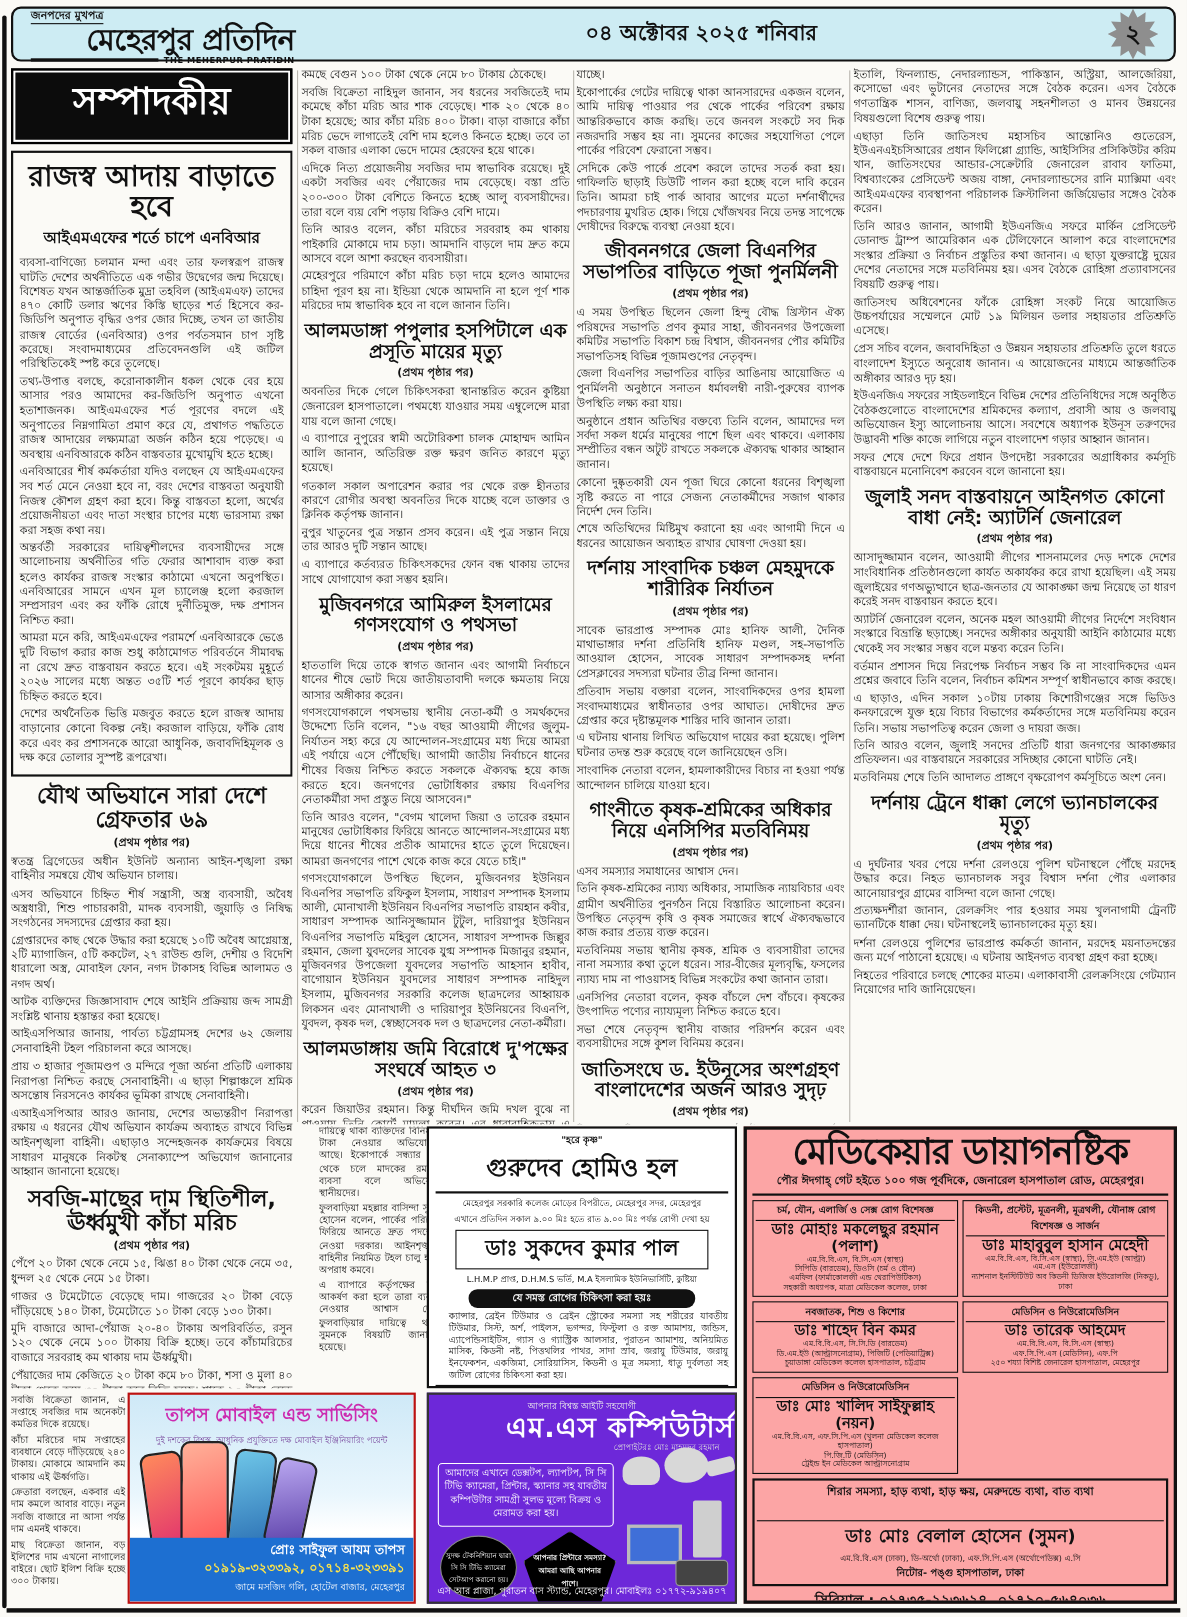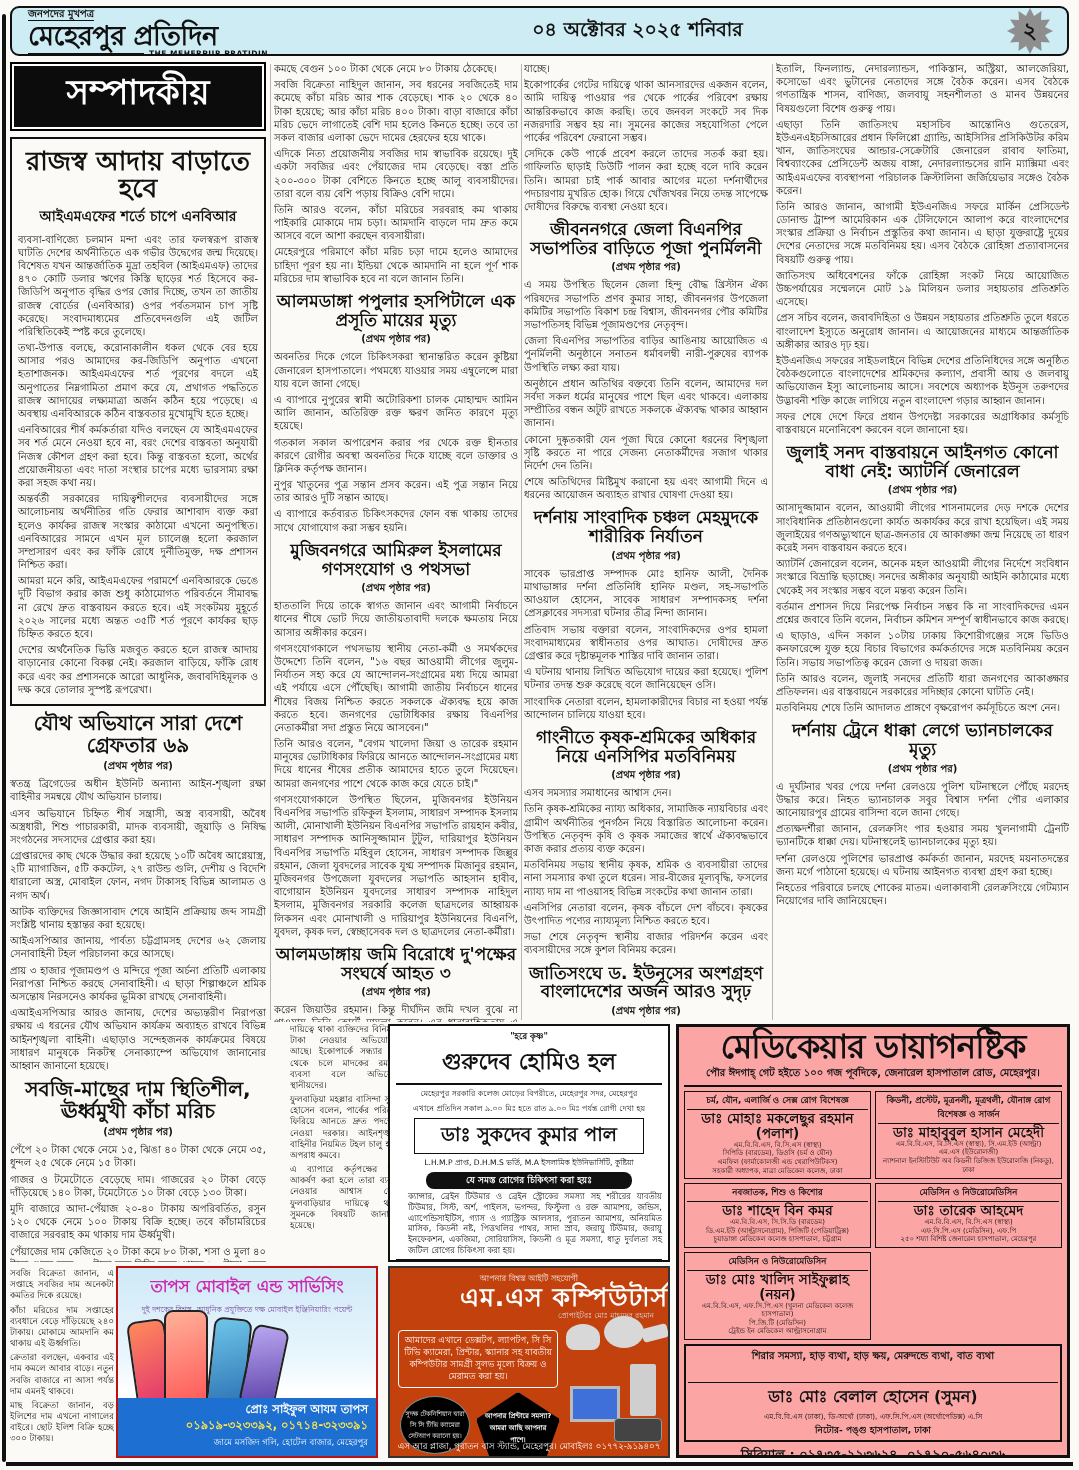--- a/index.html
+++ b/index.html
@@ -6,21 +6,21 @@
   .page{position:relative;width:1079px;height:1470px;background:#fbfaf6;overflow:hidden;
         font-family:"DejaVu Sans","Liberation Sans",sans-serif;color:#111;}
   .spine{position:absolute;left:2px;top:14px;width:4px;height:1448px;background:#111;border-radius:2px;}
   .bottom-rule{position:absolute;left:6px;top:1462px;width:1067px;height:4px;background:#111;}
 
   
   .masthead{position:absolute;left:10px;top:6px;width:1059px;height:50px;background:#cdecf3;
             border:2px solid #111;border-radius:9px;display:flex;align-items:center;box-sizing:border-box;}
   .logo{padding-left:16px;line-height:1;}
   .logo .tagline{font-size:10px;font-weight:bold;border-bottom:1.5px solid #111;display:inline-block;padding-bottom:1px;}
-  .logo .title{font-size:27px;font-weight:900;letter-spacing:-.5px;margin-top:1px;}
+  .logo .title{font-size:27px;font-weight:900;letter-spacing:-.5px;margin-top:1px;text-align:right;}
   .sub-row{display:flex;align-items:center;width:240px;margin-top:1px;}
   .sub-row .rule{flex:1;height:3px;background:#111;margin-right:5px;}
   .sub-row .sub{font-size:7.5px;font-weight:bold;letter-spacing:.5px;}
   .mast-date{flex:1;text-align:center;font-size:19px;font-weight:800;}
   .badge{width:46px;height:46px;margin-right:14px;position:relative;flex:0 0 auto;
          display:flex;align-items:center;justify-content:center;background:#8e8e8e;
          clip-path:polygon(100% 50%,82.8% 58.8%,93.3% 75%,74% 74%,75% 93.3%,58.8% 82.8%,50% 100%,41.2% 82.8%,25% 93.3%,26% 74%,6.7% 75%,17.2% 58.8%,0% 50%,17.2% 41.2%,6.7% 25%,26% 26%,25% 6.7%,41.2% 17.2%,50% 0%,58.8% 17.2%,75% 6.7%,74% 26%,93.3% 25%,82.8% 41.2%);}
   .badge span{font-size:22px;font-weight:900;color:#111;}
 
   
@@ -69,21 +69,21 @@
   .g-inv{font-size:8.5px;text-align:center;font-weight:bold;}
   .g-title{font-size:22px;font-weight:900;text-align:center;border-bottom:2px solid #111;padding-bottom:2px;}
   .g-line{font-size:7.8px;text-align:center;margin-top:2px;}
   .g-doc{font-size:19px;font-weight:900;text-align:center;border:1.5px solid #111;margin:3px 18px 2px;padding:1px 0;}
   .g-quals{font-size:7.6px;text-align:center;}
   .g-label{background:#111;color:#fff;font-size:9px;font-weight:bold;text-align:center;margin:3px 30px 2px;padding:1px 0;border-radius:8px;}
   .g-body{font-size:8.3px;line-height:1.3;text-align:justify;margin-left:12px;}
   .g-mob{font-size:11px;font-weight:900;text-align:center;border-top:1.5px solid #111;margin-top:3px;padding-top:2px;}
 
   
-  .mscomp{left:388px;top:1266px;width:282px;height:192px;background:#c2410c;border:2px solid #333;color:#fff;}
+  .mscomp{left:388px;top:1266px;width:282px;height:192px;background:#6d28d9;border:2px solid #333;color:#fff;}
   .ms-top{font-size:8px;text-align:center;margin-top:4px;color:#eee;}
   .ms-title{font-size:25px;font-weight:900;text-align:right;letter-spacing:1px;line-height:1;}
   .ms-prop{font-size:7.5px;text-align:right;padding-right:14px;color:#ddd;}
   .ms-body{position:absolute;left:8px;top:62px;width:150px;border:1.5px solid #fff;border-radius:4px;
            font-size:8.8px;line-height:1.35;text-align:center;padding:4px;}
   .ms-circle{position:absolute;left:10px;top:128px;width:64px;height:52px;border-radius:50%;
              border:1.5px solid #888;font-size:6.4px;text-align:center;display:flex;align-items:center;padding:2px;background:#000;}
   .ms-pent{position:absolute;left:86px;top:124px;width:70px;height:58px;background:#000;border:1px solid #777;
            clip-path:polygon(50% 0%,100% 38%,81% 100%,19% 100%,0% 38%);
            font-size:6.6px;font-weight:bold;text-align:center;display:flex;align-items:center;justify-content:center;padding:6px;}

